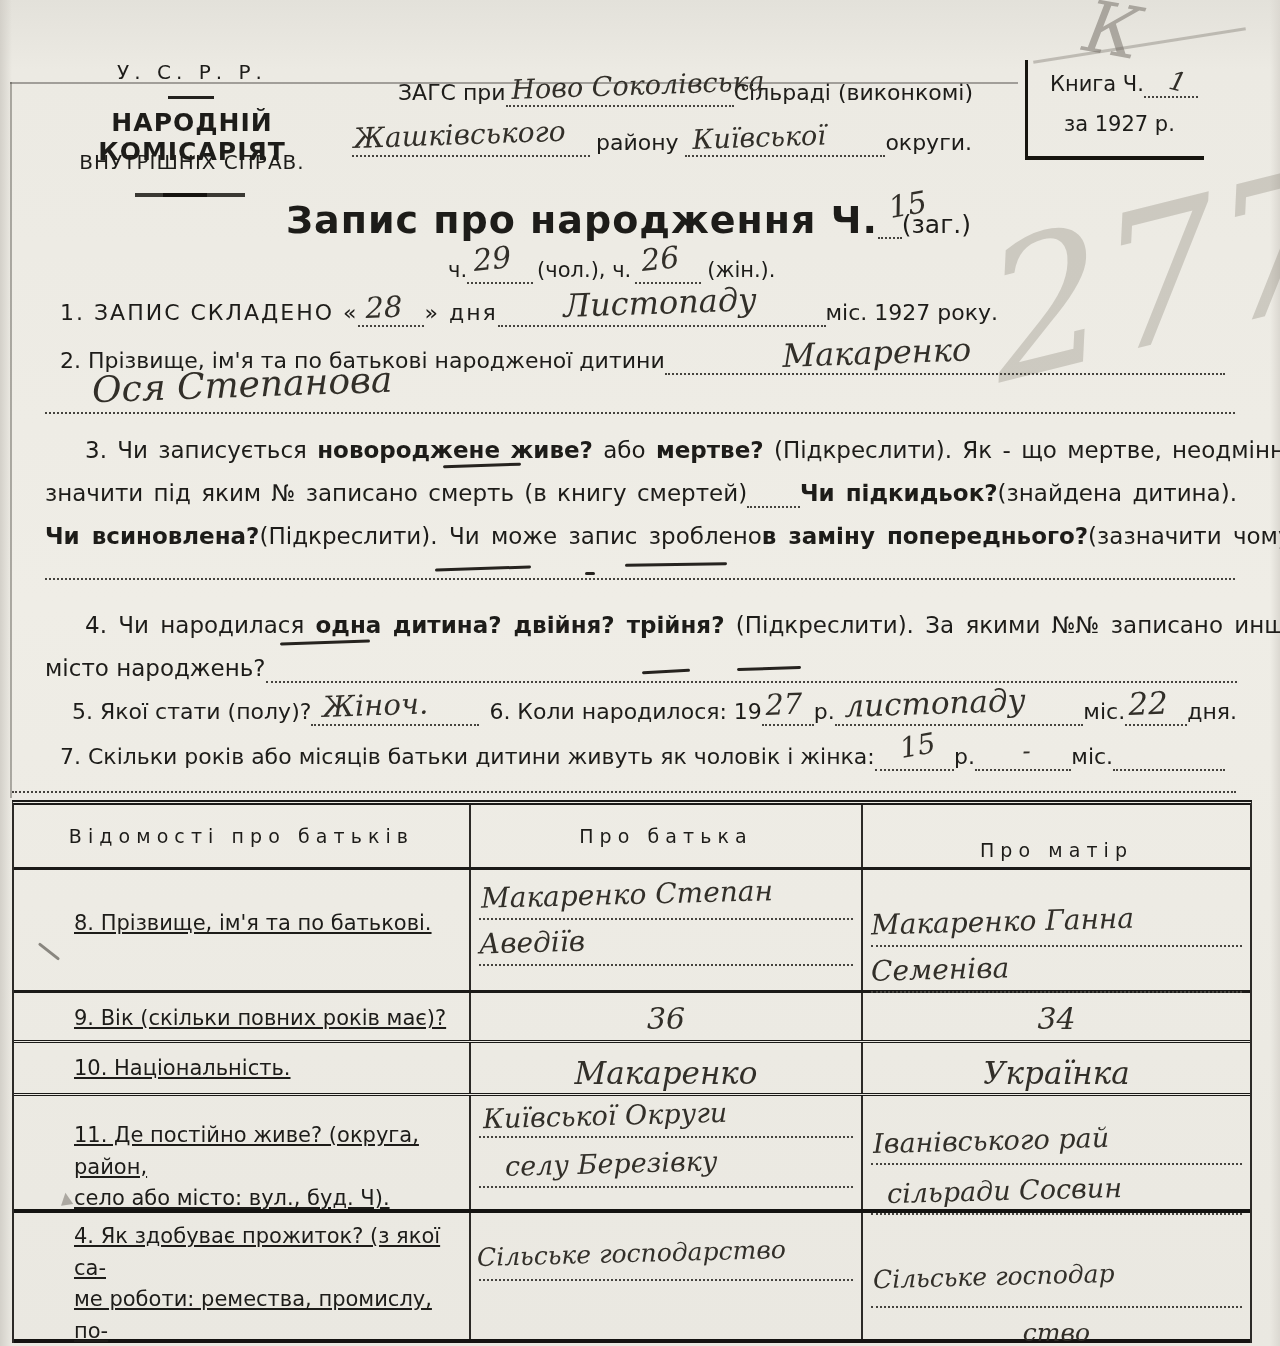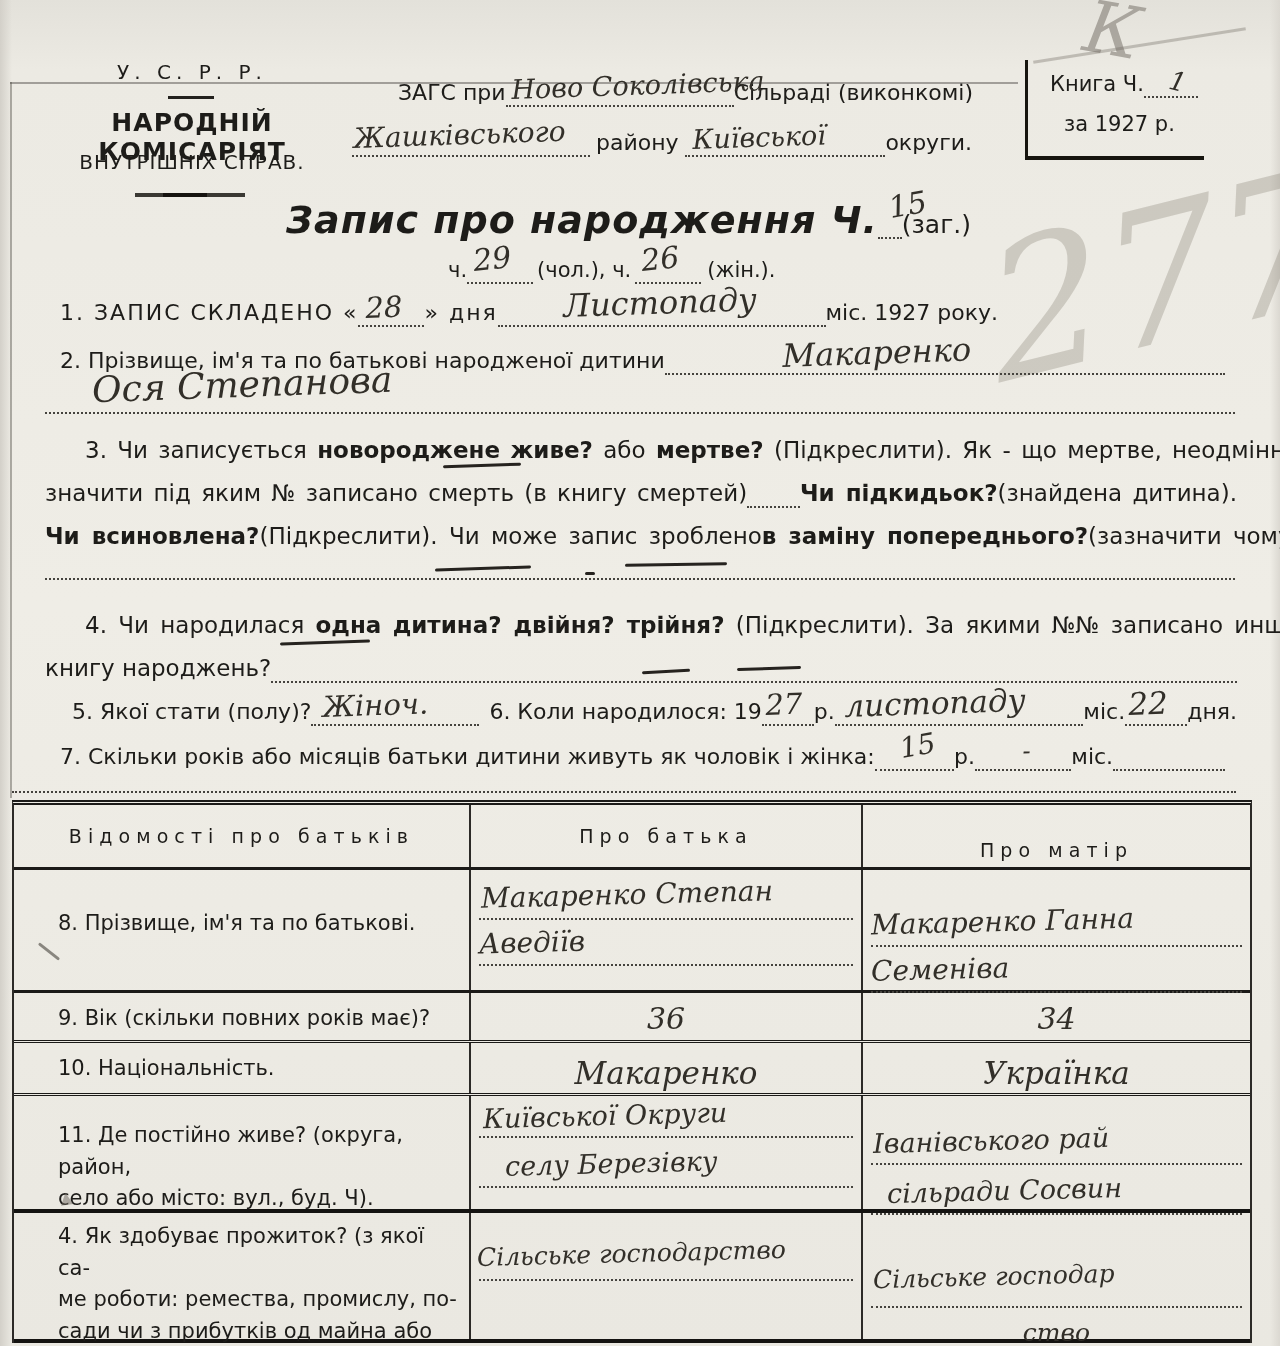--- a/index.html
+++ b/index.html
@@ -22,21 +22,21 @@
   #tbl{position:absolute;left:12px;top:800px;width:1236px;
        border-top:5px double #1b1a18;border-left:2px solid #2c2a27;border-right:2px solid #2c2a27;}
   .trow{display:flex;border-bottom:3px solid #1b1a18;}
   .trow.thin{border-bottom:3px double #1b1a18;}
   .trow.heavy{border-bottom:4px solid #141311;}
   .c1{width:455px;border-right:2px solid #2c2a27;position:relative;}
   .c2{width:390px;border-right:2px solid #2c2a27;position:relative;}
   .c3{flex:1;position:relative;margin-top:27px;}
   .hcell{display:flex;align-items:center;justify-content:center;
          font-size:19px;letter-spacing:.32em;white-space:nowrap;}
-  .lbl{font-size:21px;line-height:1.5;padding-left:44px;padding-right:10px;}
+  .lbl{font-size:21px;line-height:1.5;padding-left:60px;padding-right:10px;text-decoration:underline;}
   .rule{position:absolute;left:8px;right:8px;height:0;border-bottom:2px dotted #45433e;}
   .hwl{position:absolute;font-family:"DejaVu Serif",serif;font-style:italic;color:#322f29;
        white-space:nowrap;transform:rotate(-1.5deg);}
   .chw{position:absolute;left:0;right:0;text-align:center;font-family:"DejaVu Serif",serif;
        font-style:italic;color:#322f29;}
   .edgeL{left:0;top:0;bottom:0;width:12px;background:linear-gradient(90deg,#d3d0c9,rgba(233,231,225,0));}
   .edgeR{right:0;top:0;bottom:0;width:10px;background:linear-gradient(270deg,#dbd8d1,rgba(233,231,225,0));}
 </style>
 </head>
 <body>
@@ -72,21 +72,21 @@
       <span class="fill f1">&nbsp;<span class="hw hwin" style="font-size:26px;left:22px;bottom:2px;transform:rotate(14deg);">1</span></span>
     </div>
     <div style="margin:14px 0 0 36px;font-size:21px;">за 1927 р.</div>
   </div>
   <div class="abs pencil" style="left:1085px;top:-12px;font-size:72px;font-style:italic;transform:rotate(10deg);">К</div>
   <div class="abs" style="left:1032px;top:44px;width:215px;height:3px;background:rgba(110,104,95,.35);transform:rotate(-9deg);"></div>
 
   <div class="abs pencil" style="left:985px;top:168px;font-size:185px;font-style:italic;color:rgba(128,122,110,.30);transform:rotate(-14deg) skewX(-6deg);">277</div>
 
   <div class="abs line" style="left:286px;top:198px;width:685px;">
-    <span class="b" style="font-size:38px;letter-spacing:1px;font-style:italic;">Запис про народження Ч.</span>
+    <span class="b" style="font-size:38px;letter-spacing:1px;">Запис про народження Ч.</span>
     <span class="fill" style="width:112px;">&nbsp;<span class="hw hwin" style="font-size:30px;left:14px;bottom:12px;transform:rotate(-10deg);">15</span></span>
     <span style="font-size:25px;">(заг.)</span>
   </div>
   <div class="abs line" style="left:448px;top:258px;width:350px;font-size:21px;">
     <span>ч.</span>
     <span class="fill" style="width:66px;">&nbsp;<span class="hw hwin" style="font-size:30px;left:8px;bottom:4px;transform:rotate(-6deg);">29</span></span>
     <span style="padding:0 4px;">(чол.), ч.</span>
     <span class="fill" style="width:66px;">&nbsp;<span class="hw hwin" style="font-size:30px;left:8px;bottom:4px;transform:rotate(-6deg);">26</span></span>
     <span style="padding-left:6px;">(жін.).</span>
   </div>
@@ -133,21 +133,21 @@
   <div class="pen" style="left:625px;top:563px;width:102px;transform:rotate(-1deg);"></div>
 
   <div class="abs" style="left:45px;top:612px;width:1192px;font-size:23px;word-spacing:4px;text-indent:40px;white-space:nowrap;">
     <span>4. Чи народилася</span>
     <span class="b">одна</span>
     <span class="b">дитина? двійня? трійня?</span>
     <span>(Підкреслити). За якими №№ записано инших в</span>
   </div>
   <div class="pen" style="left:280px;top:641px;width:90px;transform:rotate(-2deg);"></div>
   <div class="abs line" style="left:45px;top:655px;width:1192px;font-size:23px;">
-    <span>книгу народжень?</span>
+    <span>місто народжень?</span>
     <span class="fill f1">&nbsp;</span>
   </div>
   <div class="pen" style="left:642px;top:670px;width:48px;transform:rotate(-3deg);"></div>
   <div class="pen" style="left:737px;top:667px;width:64px;transform:rotate(-2deg);"></div>
 
   <div class="abs line" style="left:72px;top:699px;width:1165px;font-size:22px;justify-content:center;">
     <span>5. Якої стати (полу)?</span>
     <span class="fill" style="width:168px;">&nbsp;<span class="hw hwin" style="font-size:29px;left:12px;bottom:0;">Жіноч.</span></span>
     <span style="padding-left:10px;">6. Коли народилося: 19</span>
     <span class="fill" style="width:52px;">&nbsp;<span class="hw hwin" style="font-size:29px;left:4px;bottom:2px;">27</span></span>

